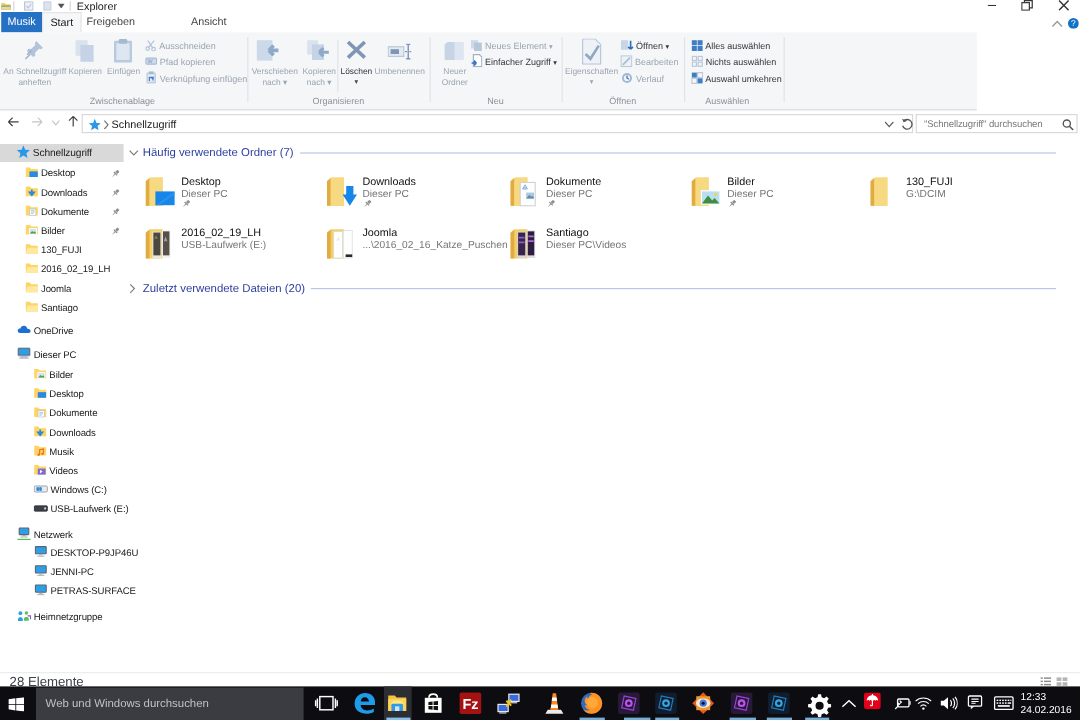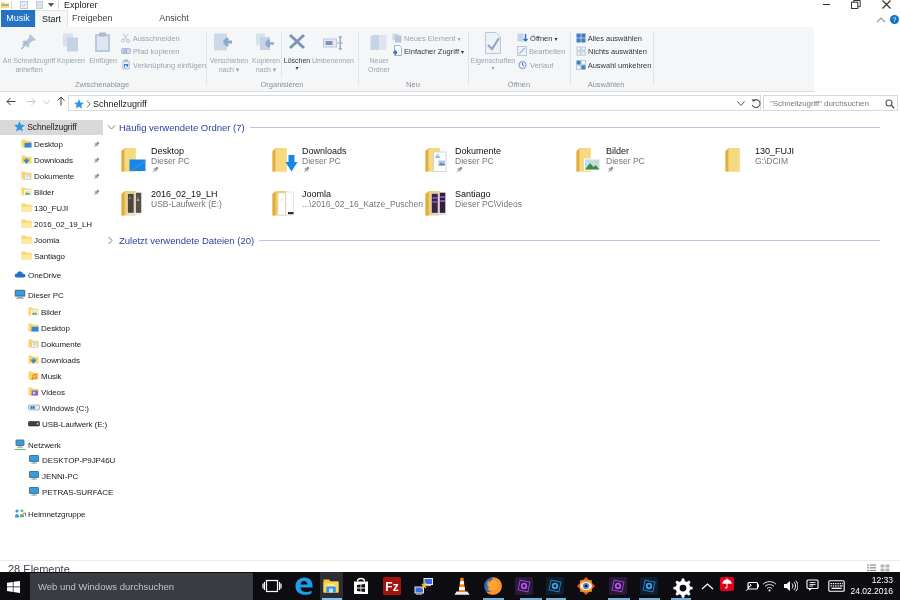--- a/index.html
+++ b/index.html
@@ -36,21 +36,21 @@
 .tile .t1 { position:absolute; left:31px; top:0; font-size:9px; color:#111; white-space:nowrap; }
 .tile .t2 { position:absolute; left:31px; top:10px; font-size:8.5px; color:#767676; white-space:nowrap; }
 .tile .pin { position:absolute; left:31px; top:20px; }
 
 #status { left:0; top:560px; width:900px; height:12px; background:#fff; border-top:1px solid #ececec; font-size:11px; color:#3c4049; }
 
 #taskbar { left:0; top:572px; width:900px; height:28px; background:#0d0d11; }
 #tsearch { position:absolute; left:30px; top:1px; width:223px; height:27px; background:#3b3b42; color:#bfc3c7; font-size:9.5px; line-height:27px; padding-left:8px; }
 .ticon { position:absolute; top:4px; width:20px; height:20px; }
 .tuline { position:absolute; top:26px; height:2px; background:#76aed6; }
-#clock { position:absolute; right:7px; top:3px; color:#fff; font-size:8.5px; text-align:right; line-height:10.5px; }
+#clock { position:absolute; right:7px; top:3px; color:#fff; font-size:8.5px; line-height:10.5px; }
 </style>
 </head>
 <body>
 <div class="abs" id="titlebar">
   <svg class="abs" style="left:1px;top:1px" width="8" height="8" viewBox="0 0 8 8">
       <path d="M0 1.5 L3 1.5 L3.8 2.5 L8 2.5 L8 7 L0 7 Z" fill="#ffca45"></path>
       <path d="M0 3.6 L8 3.6 L8 7 L0 7 Z" fill="#4da4e0"></path>
       <path d="M0 4.6 L8 4.6 L8 7 L0 7 Z" fill="#ffd96a"></path>
     </svg>
   <div class="abs" style="left:11px;top:1px;width:1px;height:8px;background:#d7d7d7"></div>

